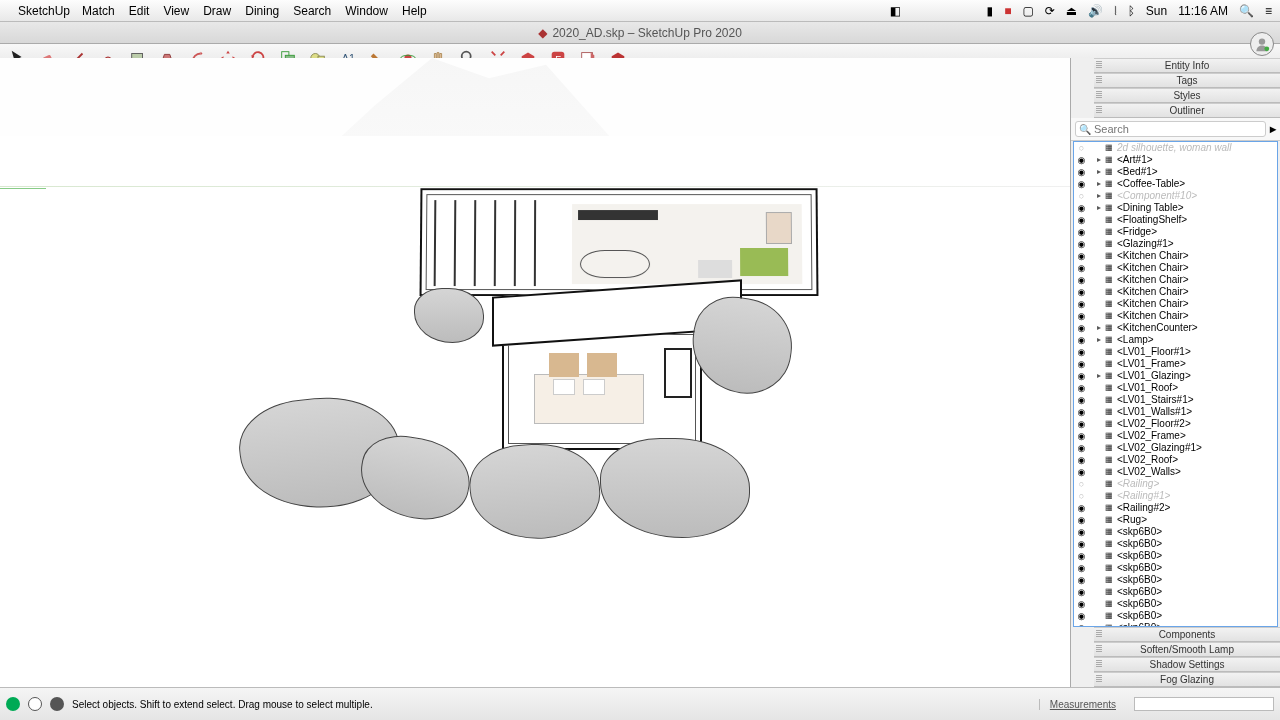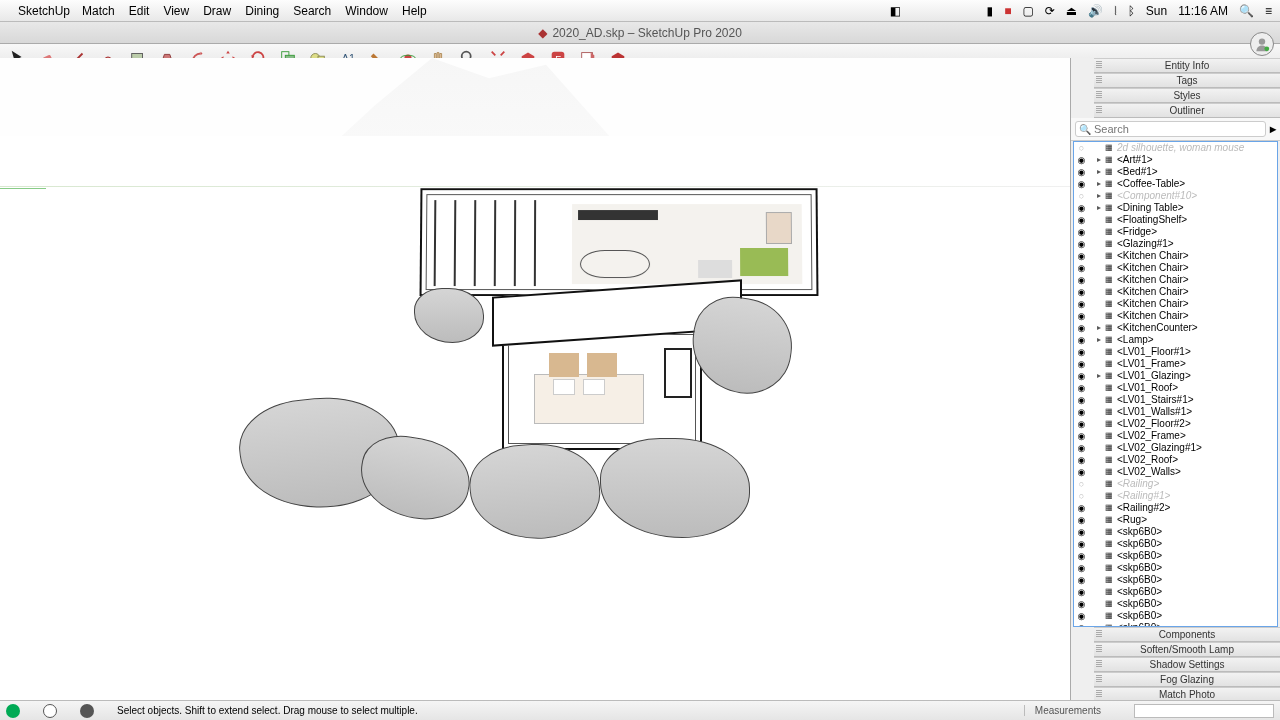--- a/index.html
+++ b/index.html
@@ -55,24 +55,24 @@
 .trow .vis{ width:11px; font-size:9px; text-align:center;}
 .trow .sp1{ width:10px;}
 .trow .exp{ width:8px; font-size:8px; color:#555;}
 .trow .exp.has::before{content:"▸";}
 .trow .cube{ width:10px; font-size:8px; color:#222;}
 .trow .lbl{ padding-left:2px; color:#000;}
 .trow.dim .lbl{ color:#bbb; font-style:italic;}
 .trow.dim .vis{ color:#bbb;}
 
 
-.status { position:absolute; bottom:0; left:0; right:0; height:20px; background:linear-gradient(#f5f5f5,#e5e5e5); border-top:1px solid #bbb; display:flex; align-items:center; font-size:10px; padding:0 6px; gap:23px;}
+.status { position:absolute; bottom:0; left:0; right:0; height:33px; background:linear-gradient(#f5f5f5,#e5e5e5); border-top:1px solid #bbb; display:flex; align-items:center; font-size:10px; padding:0 6px; gap:8px;}
 .status .sicon{ width:14px; height:14px; border-radius:50%; background:#555;}
 .status .sicon.q{ background:#0a5;}
-.status .meas{ margin-left:auto; border-left:1px solid #bbb; padding:0 10px; color:#555;}
+.status .meas{ margin-left:auto; border-left:1px solid #bbb; padding:0 10px; color:#555;text-decoration:underline;}
 .status .mbox{ width:140px; height:14px; border:1px solid #bbb; background:#fff;}
 
 .tiny-svg{display:block;}
 </style>
 </head>
 <body>
 
 <div class="menubar">
   <span class="apple"></span>
   <span class="appname">SketchUp</span>
@@ -292,21 +292,21 @@
     <span class="mag">🔍</span>
     <input placeholder="Search" style="">
     <span class="arrow">▸</span>
   </div>
   <div class="tree" id="tree">
       <div class="trow dim">
         <span class="vis">○</span>
         <span class="sp1"></span>
         <span class="exp"></span>
         <span class="cube">▦</span>
-        <span class="lbl">2d silhouette, woman mouse</span>
+        <span class="lbl">2d silhouette, woman wall</span>
       </div>
       <div class="trow">
         <span class="vis">◉</span>
         <span class="sp1"></span>
         <span class="exp has"></span>
         <span class="cube">▦</span>
         <span class="lbl">&lt;Art#1&gt;</span>
       </div>
       <div class="trow">
         <span class="vis">◉</span>

